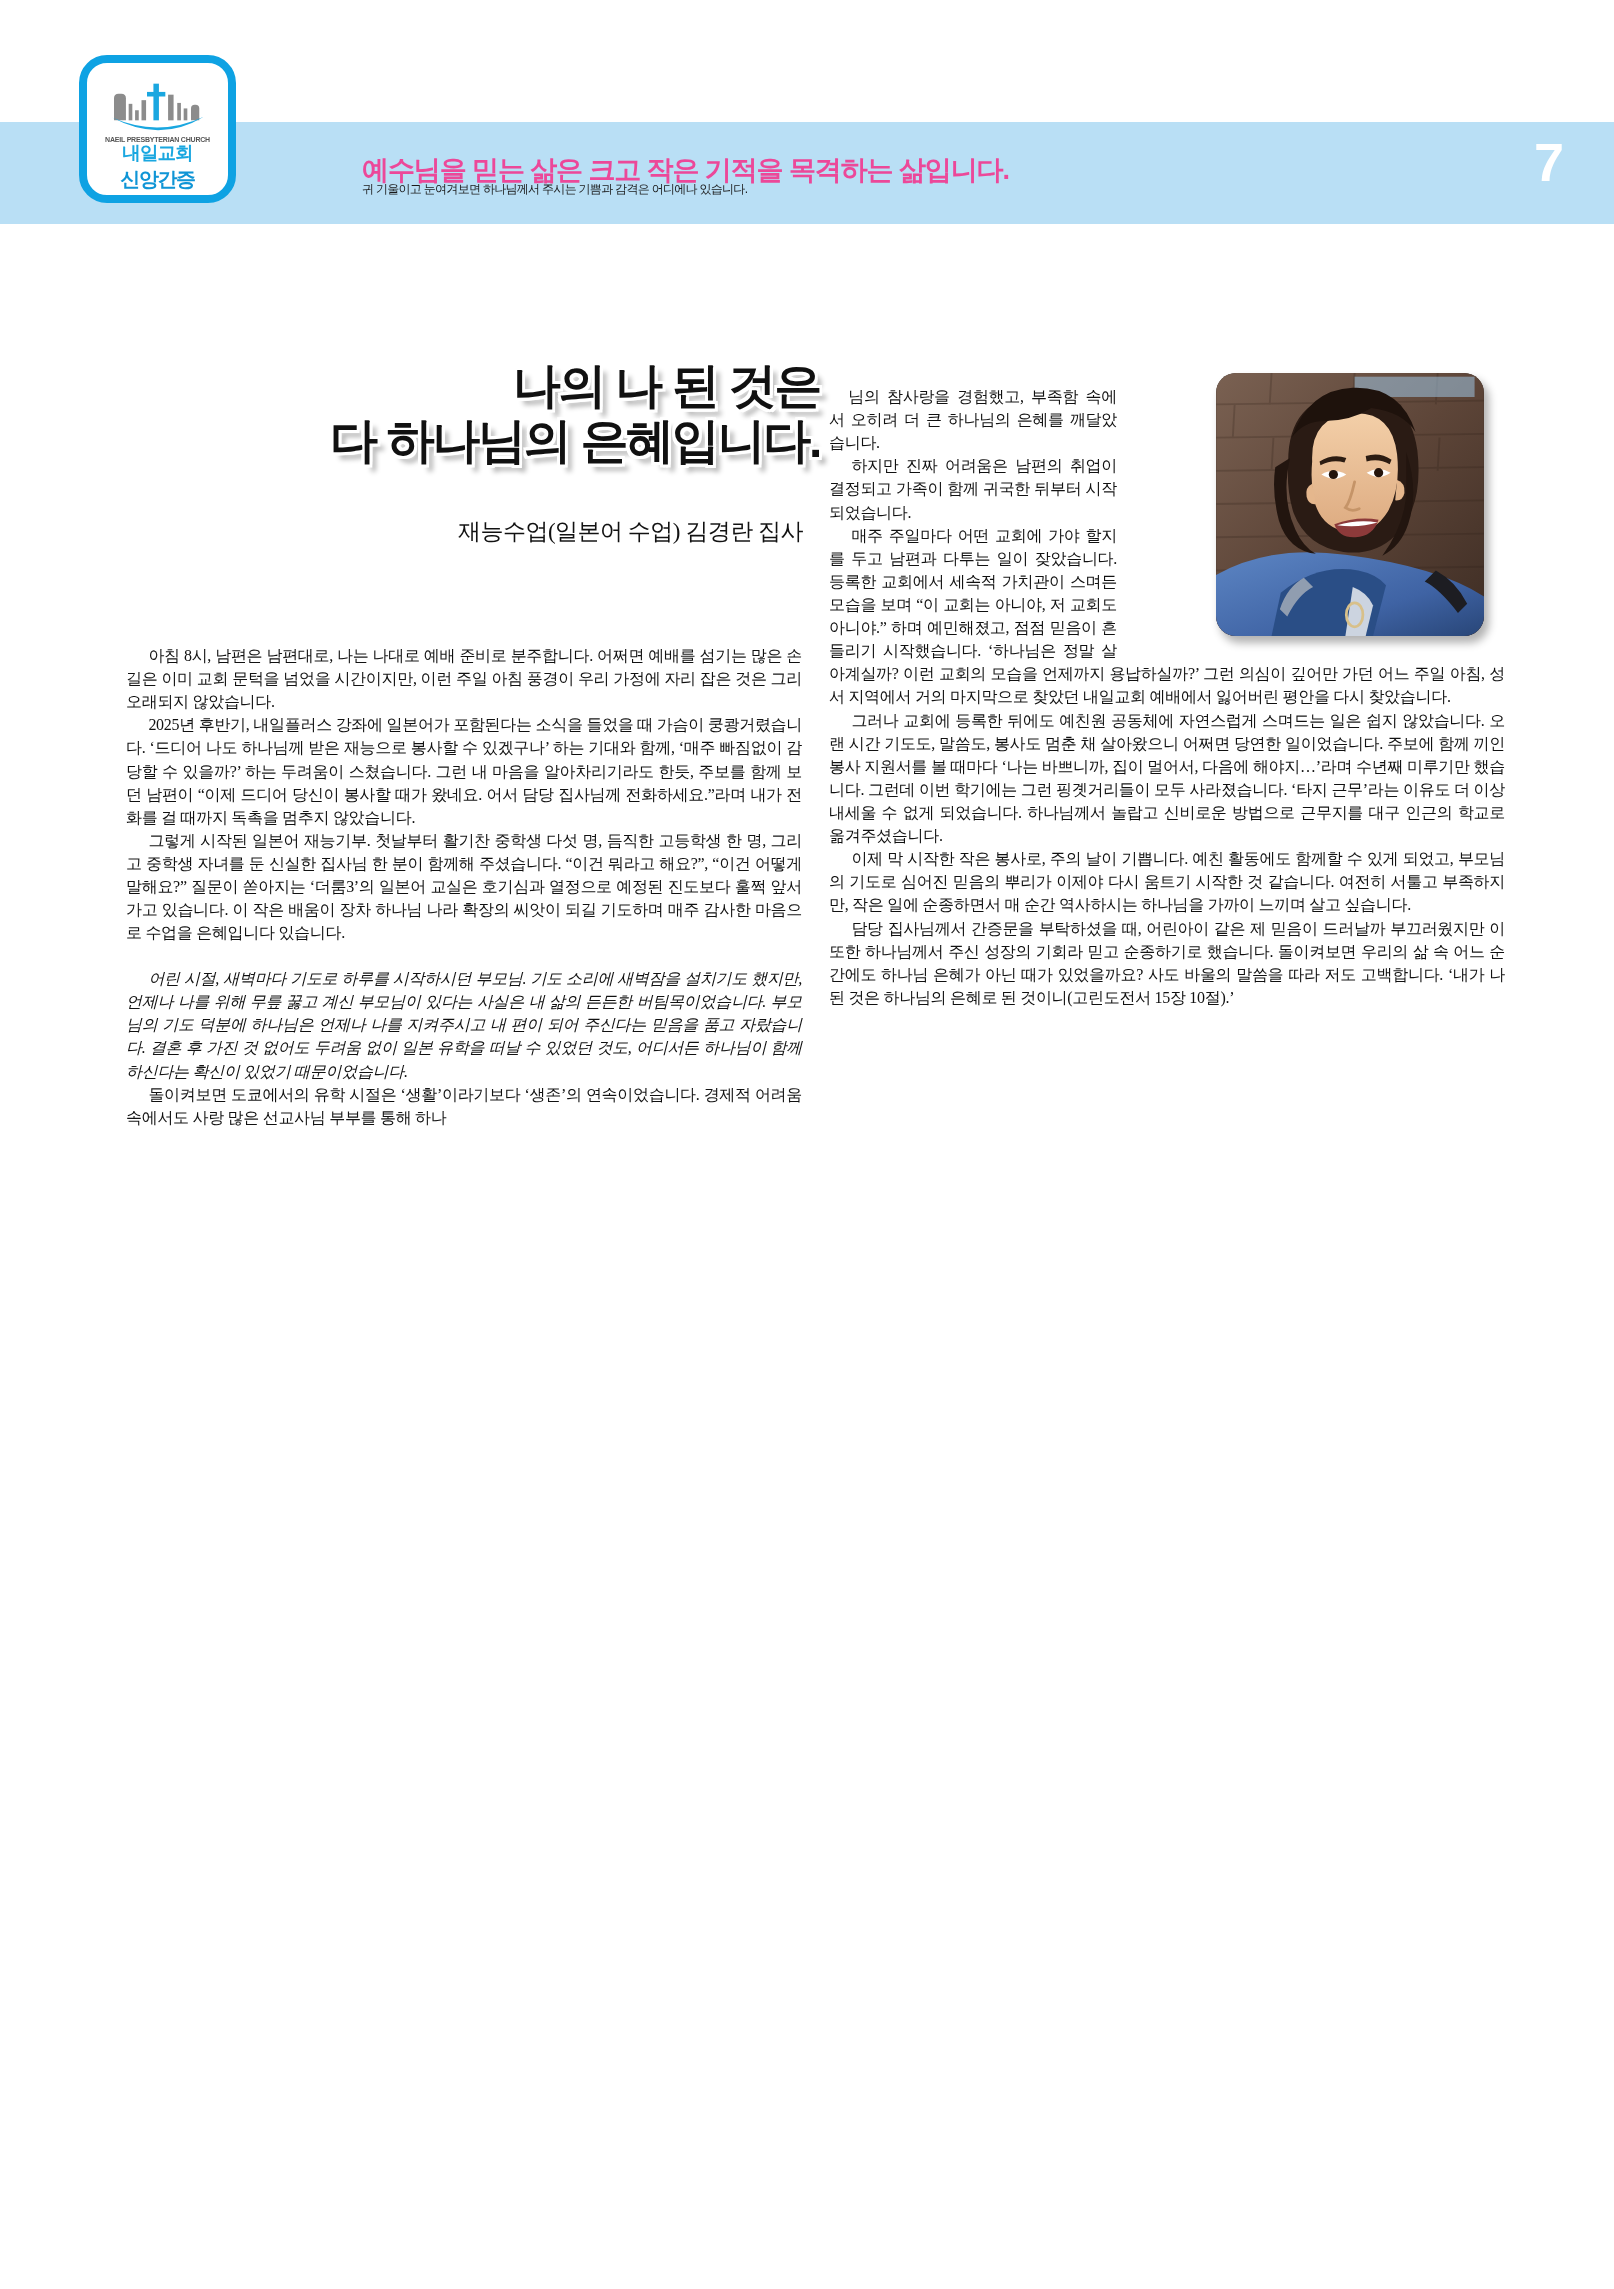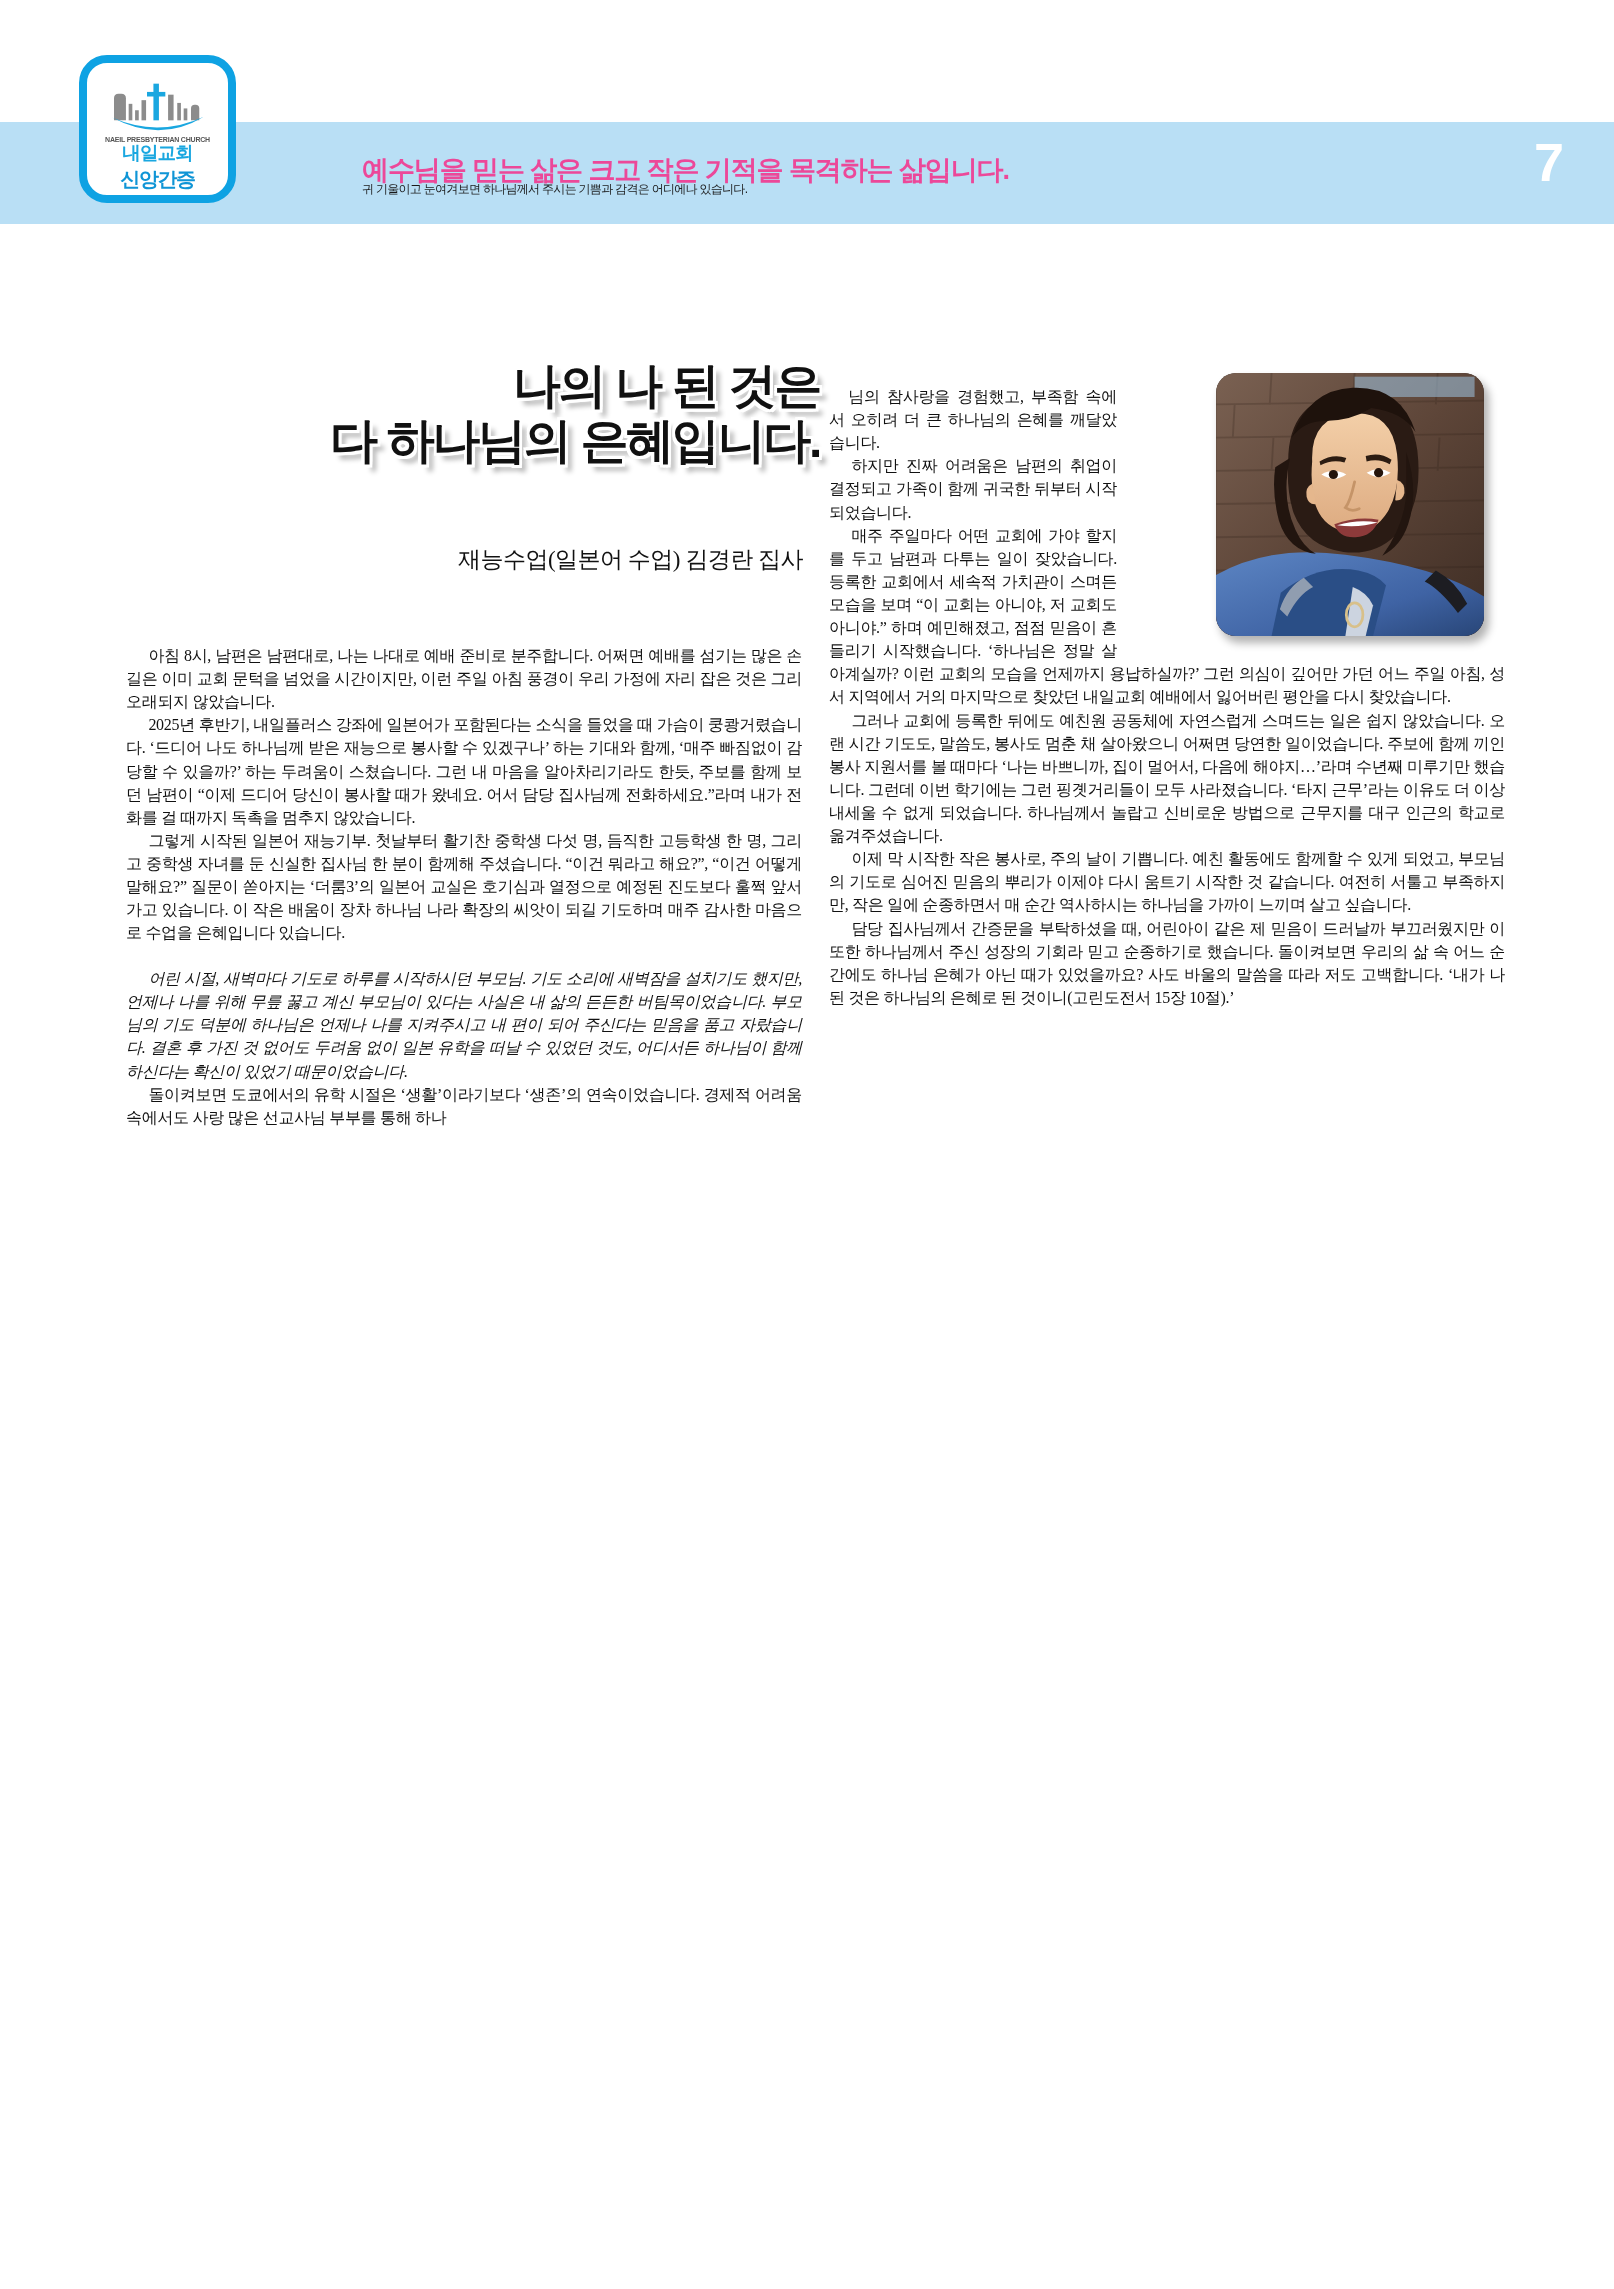--- a/index.html
+++ b/index.html
@@ -123,21 +123,21 @@
     text-shadow:
       2.8px 2.8px 0 #ffffff, -2.8px 2.8px 0 #ffffff, 2.8px -2.8px 0 #ffffff, -2.8px -2.8px 0 #ffffff,
       0 2.8px 0 #ffffff, 0 -2.8px 0 #ffffff, 2.8px 0 0 #ffffff, -2.8px 0 0 #ffffff,
       6.5px 7.4px 5.5px rgba(0,0,0,0.30);
   }
   .article-title .t-line { display: block; }
 
   .byline {
     position: absolute;
     left: 148px;
-    top: 544px;
+    top: 516px;
     width: 655px;
     text-align: right;
     font-size: 23px;
     color: #111111;
     letter-spacing: -0.5px;
   }
 
   
   .portrait-frame {
     position: absolute;

